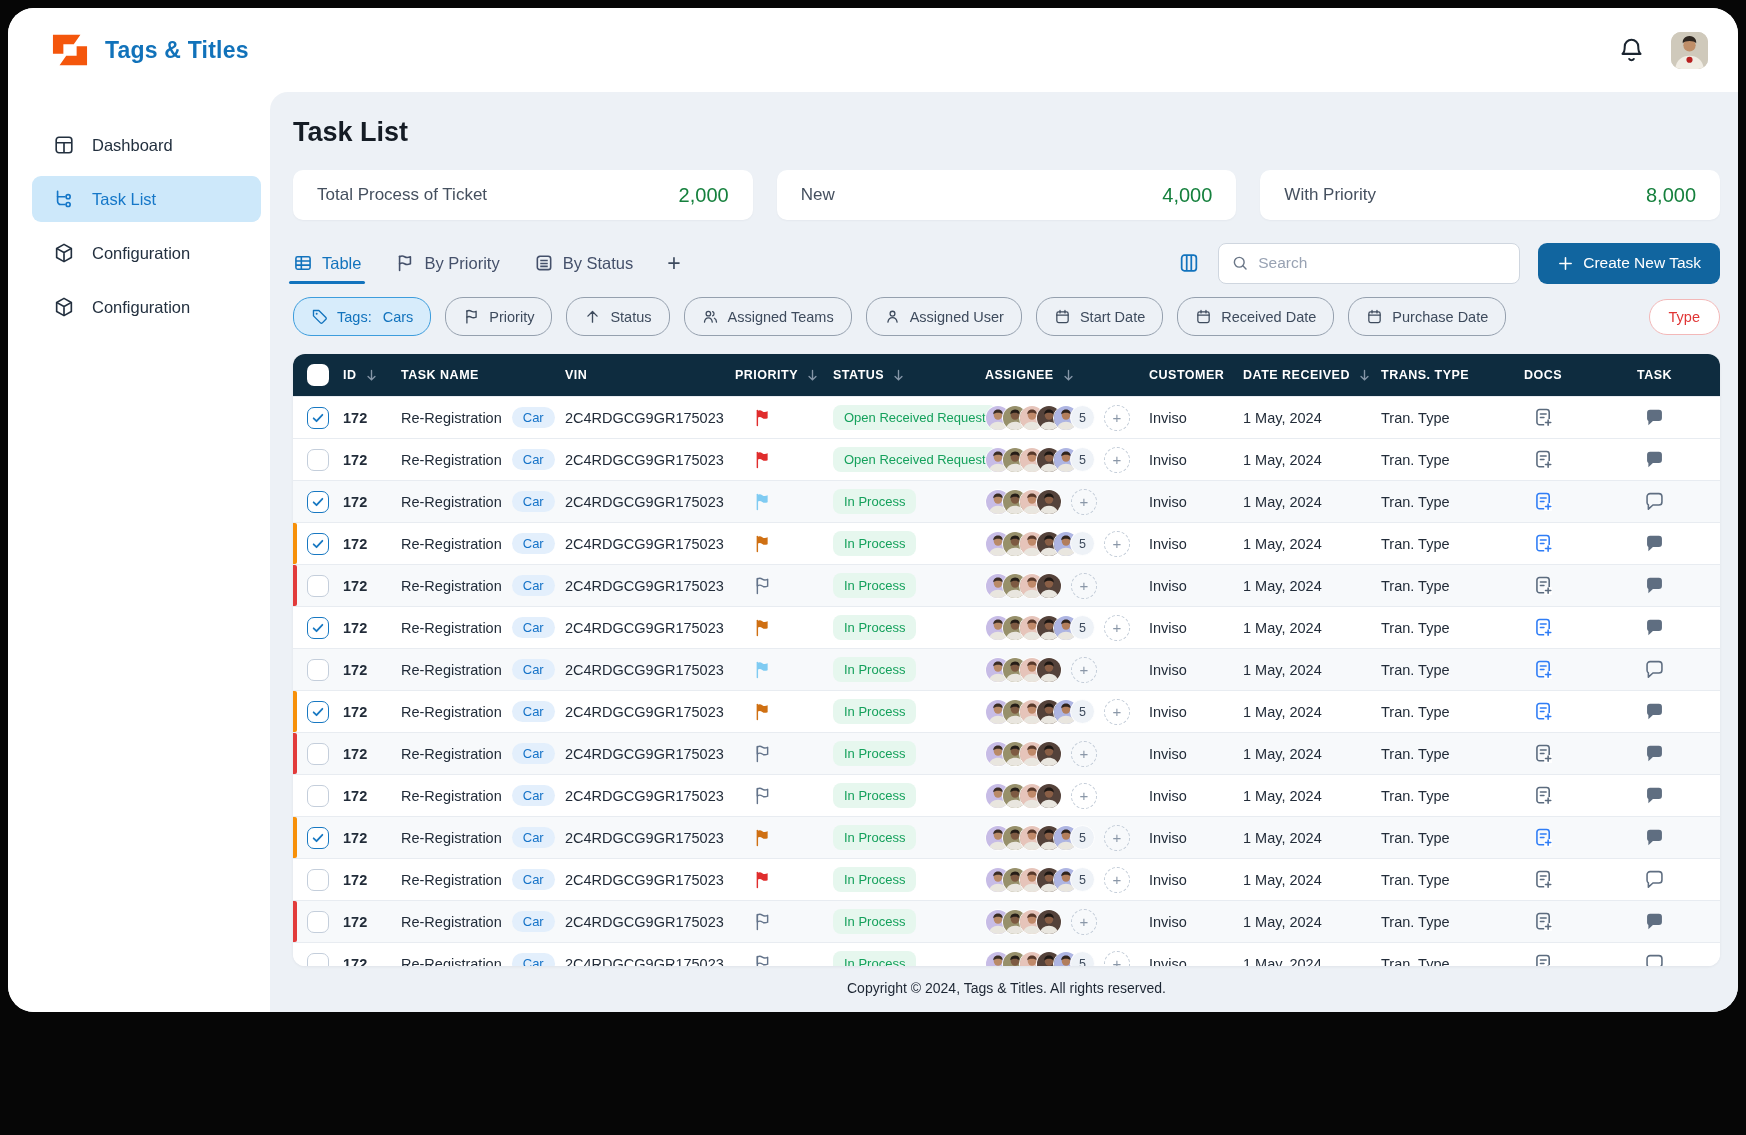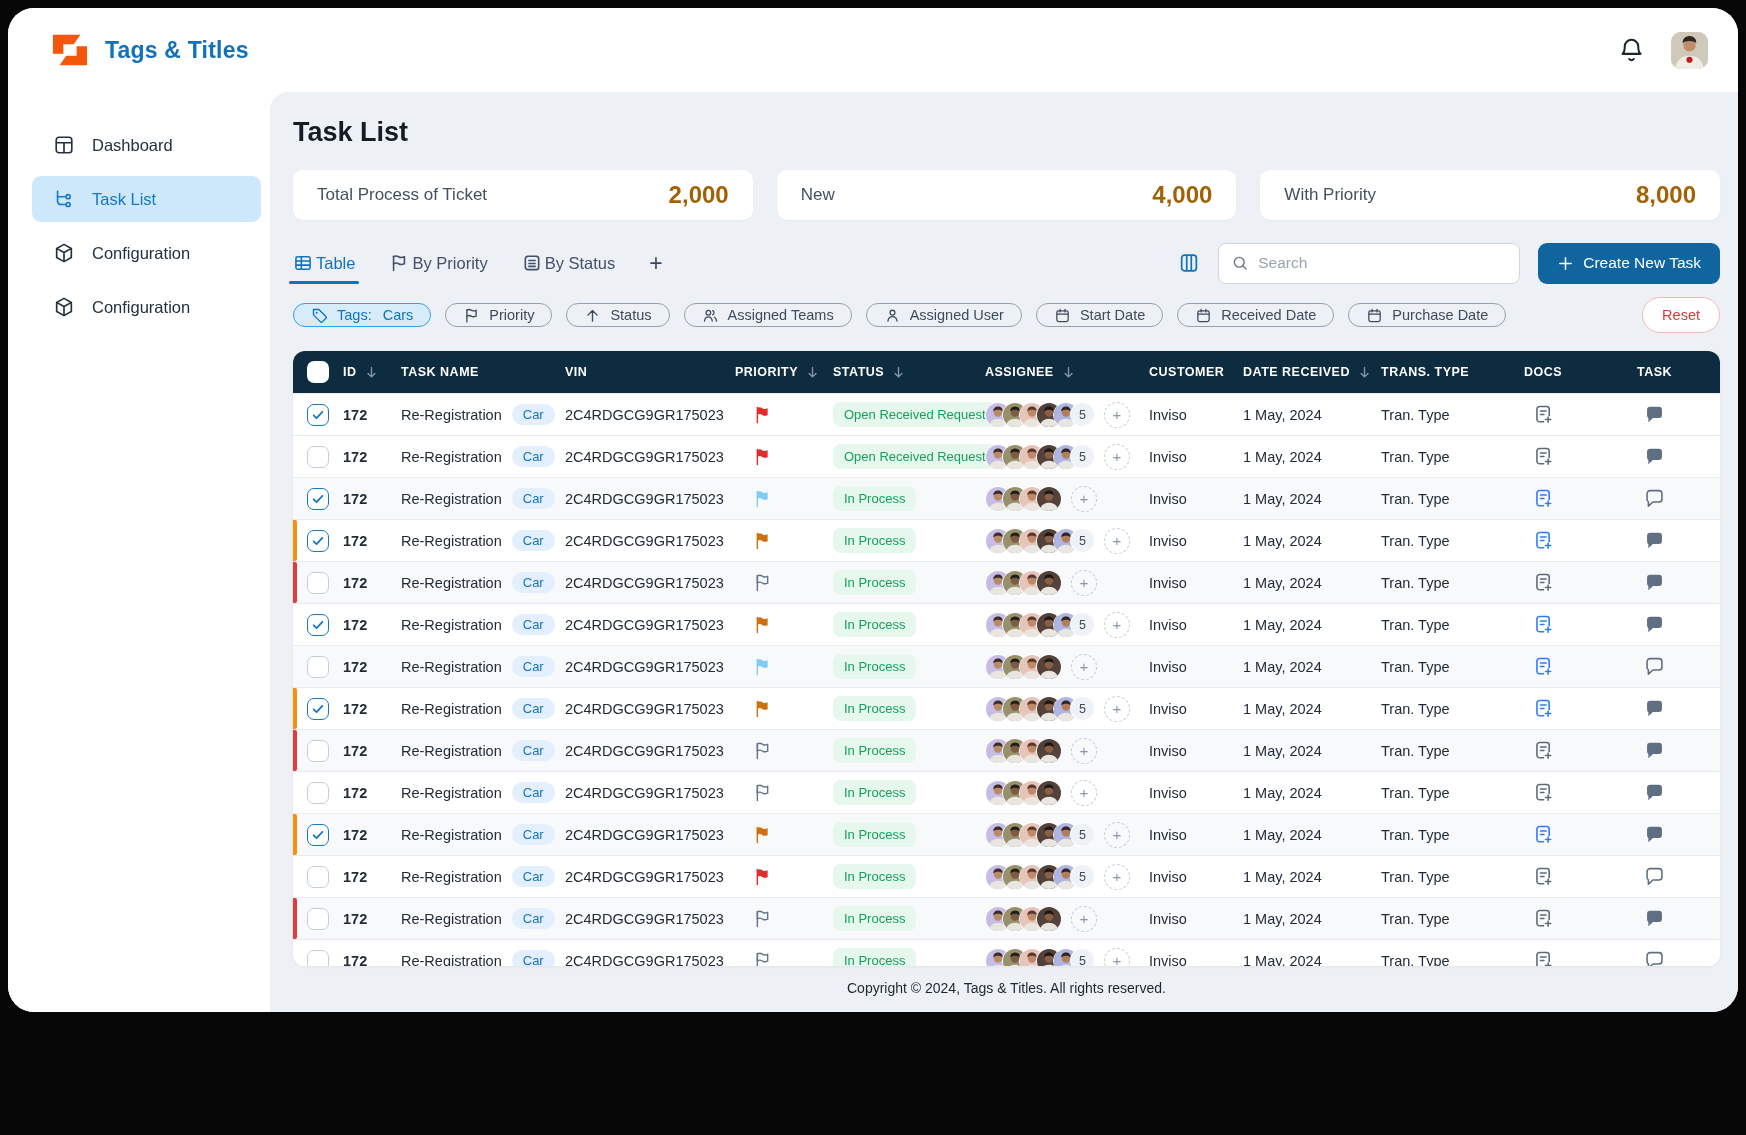--- a/index.html
+++ b/index.html
@@ -22,42 +22,42 @@
   .side-item { display:flex; align-items:center; gap:17px; height:46px; padding:0 0 0 21px; border-radius:9px; margin-bottom:8px; cursor:pointer; font-size:16.5px; color:#23303f; }
   .side-item svg { width:22px; height:22px; flex:none; }
   .side-item.active { background:#cde8fa; color:#1577c8; font-weight:500; }
 
   .main { flex:1; background:#edf1f6; border-top-left-radius:18px; padding:0 18px 0 23px; display:flex; flex-direction:column; }
   .page-title { margin-top:25px; font-size:27px; font-weight:700; color:#151c25; }
 
   .stats-row { display:flex; gap:24px; margin-top:22px; }
   .stat-card { flex:1; height:50px; background:#fff; border-radius:10px; display:flex; align-items:center; justify-content:space-between; padding:0 24px; box-shadow:0 1px 2px rgba(16,24,40,.04); }
   .stat-label { font-size:17px; color:#45505f; }
-  .stat-value { font-size:24px; font-weight:700; color:#a16207; }
+  .stat-value { font-size:20px; font-weight:400; color:#15803d; }
 
   
   .toolbar { display:flex; align-items:center; margin-top:22px; height:42px; }
   .tabs { display:flex; align-items:center; gap:34px; }
-  .tab { display:flex; align-items:center; gap:3px; font-size:16.5px; color:#44506a; cursor:pointer; height:42px; position:relative; }
+  .tab { display:flex; align-items:center; gap:9px; font-size:16.5px; color:#44506a; cursor:pointer; height:42px; position:relative; }
   .tab svg { width:20px; height:20px; }
   .tab.active { color:#1273bd; font-weight:500; }
   .tab.active::after { content:""; position:absolute; left:-4px; right:-4px; bottom:0; height:3px; background:#1273bd; border-radius:3px; }
   .tab.add { font-size:23px; color:#3c4a5e; font-weight:400; }
   .toolbar-right { margin-left:auto; display:flex; align-items:center; gap:18px; }
   .columns-icon { width:22px; height:22px; color:#1273bd; cursor:pointer; }
   .searchbox { width:302px; height:41px; background:#fff; border:1px solid #cfd6df; border-radius:8px; display:flex; align-items:center; padding:0 12px; gap:9px; }
   .searchbox svg { width:18px; height:18px; color:#6a7687; flex:none; }
   .searchbox input { border:none; outline:none; flex:1; font-size:15.5px; color:#344054; font-family:"Liberation Sans",sans-serif; background:transparent; }
   .searchbox input::placeholder { color:#98a2b3; }
   .create-btn { height:41px; padding:0 19px; background:#11659f; color:#fff; border:none; border-radius:9px; font-size:15.5px; font-family:"Liberation Sans",sans-serif; display:flex; align-items:center; gap:9px; cursor:pointer; }
   .create-btn svg { width:17px; height:17px; }
 
   
   .chips-row { display:flex; align-items:center; gap:14px; margin-top:13px; }
-  .chip { height:24px; border:1px solid #95a0ae; border-radius:18px; background:transparent; display:flex; align-items:center; gap:9px; padding:0 17px; font-size:14.5px; color:#3e4b5d; cursor:pointer; white-space:nowrap; }
+  .chip { height:39px; border:1px solid #95a0ae; border-radius:18px; background:transparent; display:flex; align-items:center; gap:9px; padding:0 17px; font-size:14.5px; color:#3e4b5d; cursor:pointer; white-space:nowrap; }
   .chip svg { width:17px; height:17px; flex:none; }
   .chip.active { background:#d7ecfb; border-color:#3d9ddd; color:#1273bd; }
   .chip.active .chip-val { margin-left:2px; }
   .reset-btn { margin-left:auto; height:36px; padding:0 19px; border:1px solid #f3b8b8; border-radius:18px; background:#fff; color:#e03535; font-size:14.5px; font-family:"Liberation Sans",sans-serif; cursor:pointer; }
 
   
   .table-card { margin-top:18px; background:#fff; border-radius:12px; overflow:hidden; box-shadow:0 1px 3px rgba(16,24,40,.06); }
   .grid-row { display:grid; grid-template-columns:50px 58px 164px 170px 98px 152px 164px 94px 138px 116px 92px 1fr; align-items:center; }
   .thead { background:#0e2c3f; height:42px; color:#fff; }
   .th { font-size:12.5px; font-weight:700; letter-spacing:.04em; display:flex; align-items:center; gap:7px; }
@@ -275,21 +275,21 @@
           </svg>
           <span>Received Date</span>
         </div>
         <div class="chip">
           <svg viewBox="0 0 24 24" fill="none" stroke="currentColor" stroke-width="1.8" stroke-linecap="round" stroke-linejoin="round">
             <rect x="4" y="5.5" width="16" height="15" rx="2.5"></rect>
               <path d="M4 10h16M8.5 3.5v3.5M15.5 3.5v3.5"></path>
           </svg>
           <span>Purchase Date</span>
         </div>
-        <button class="reset-btn">Reset</button>
+        <button class="reset-btn">Type</button>
       </div>
 
       <div class="table-card">
         <div class="grid-row thead">
           <div class="cell c-check">
               <span class="cb head"></span>
             </div>
           <div class="th">
             <span>ID</span>
             <svg class="sort" viewBox="0 0 24 24" fill="none" stroke="currentColor" stroke-width="2.2" stroke-linecap="round" stroke-linejoin="round">

